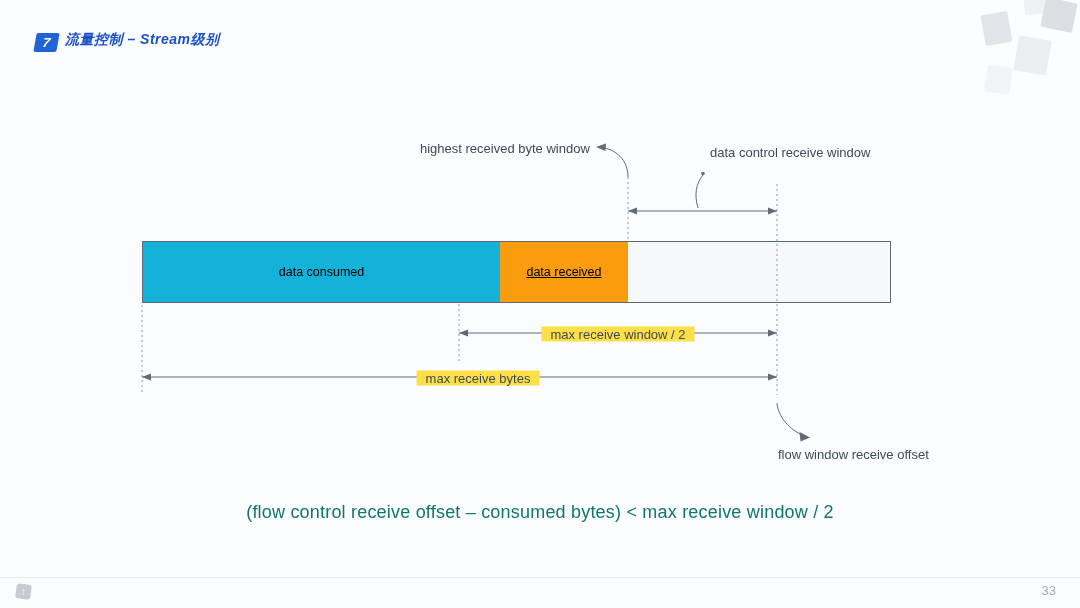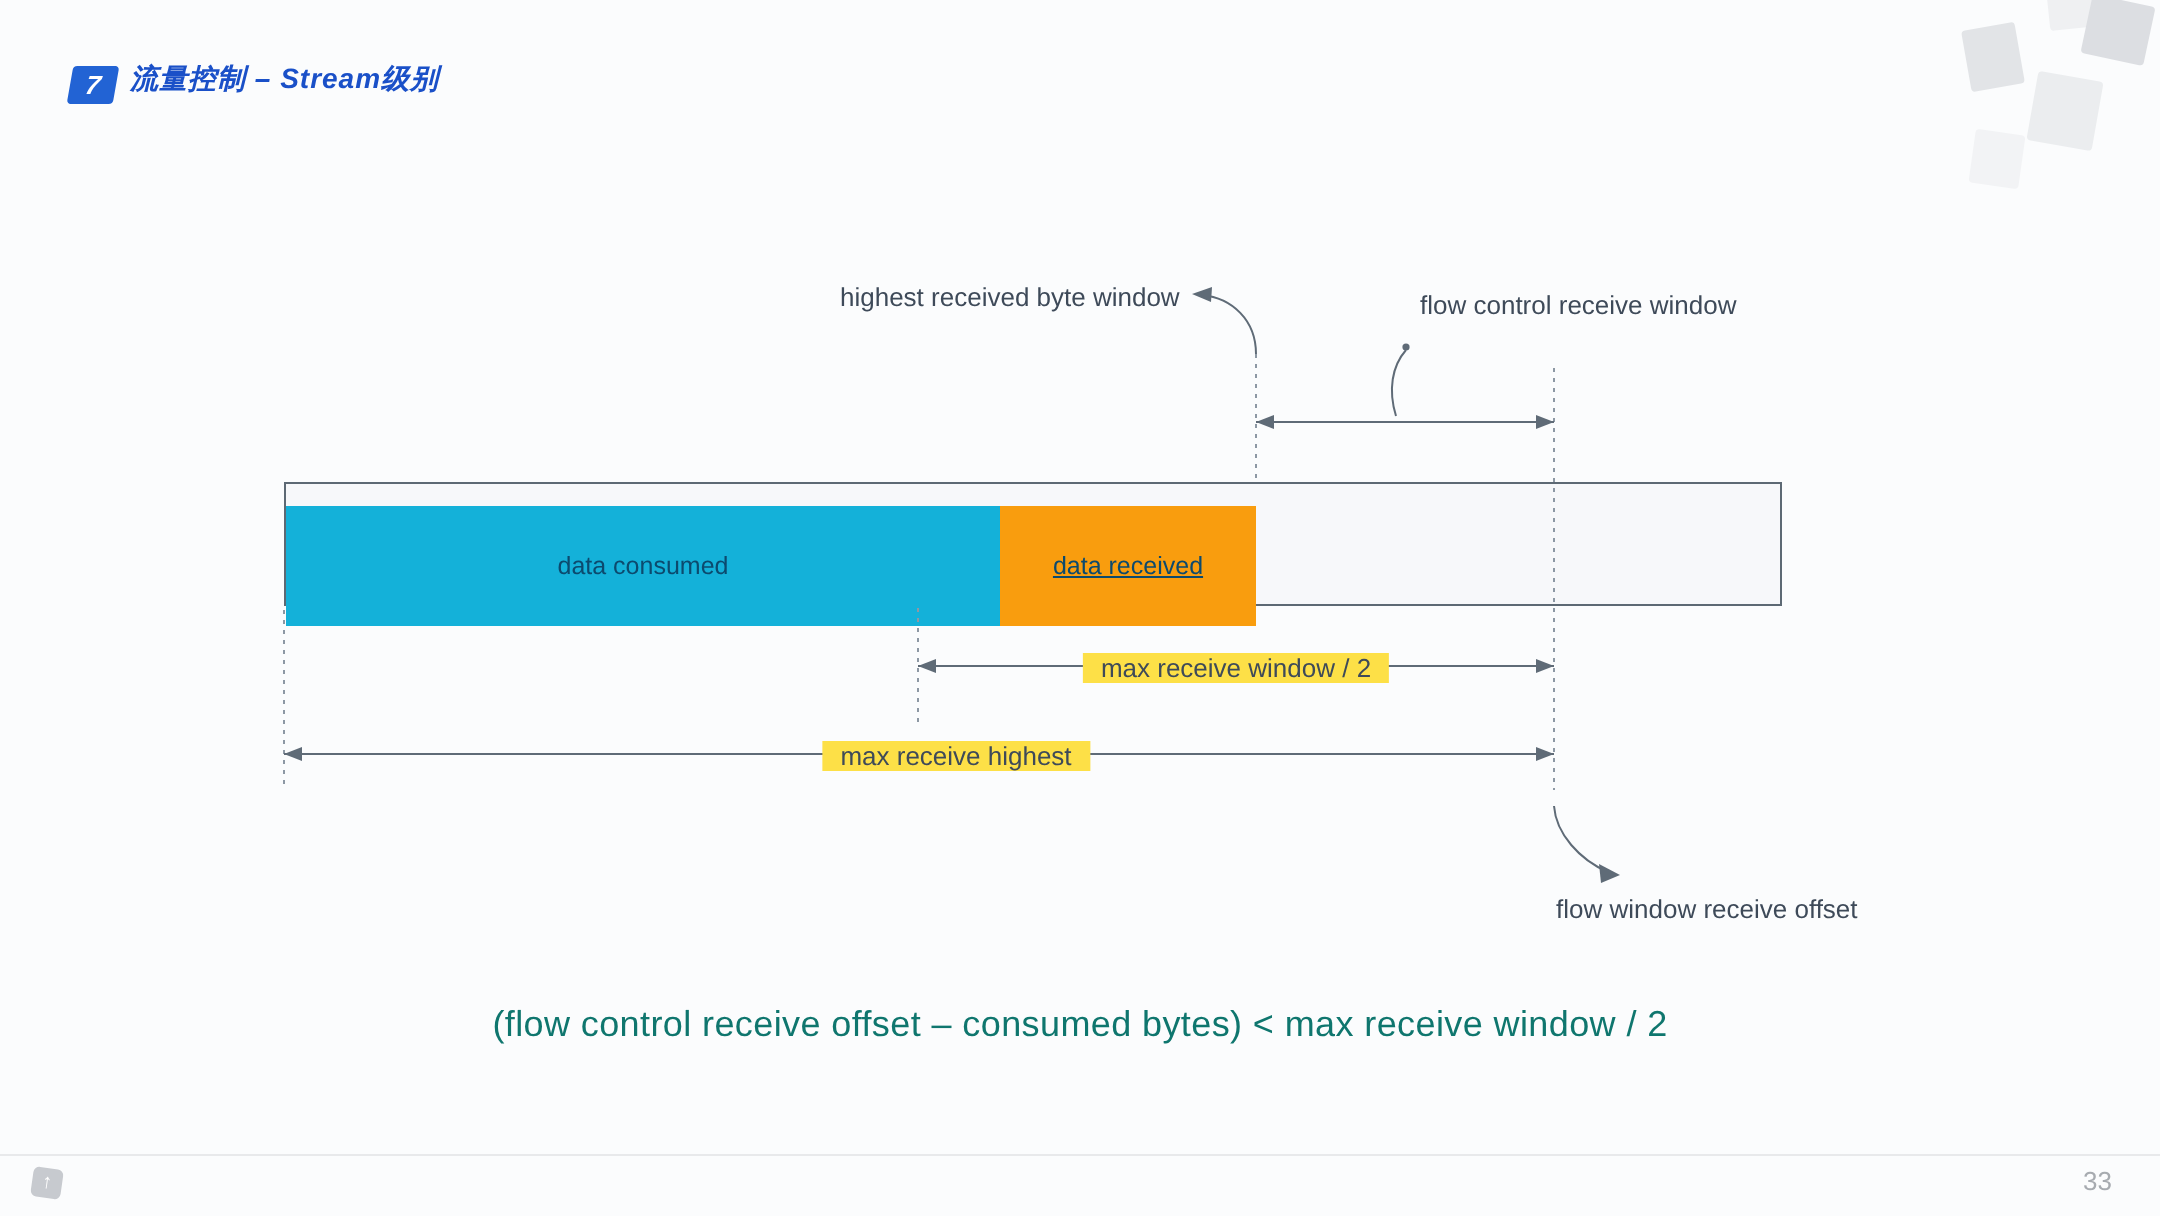--- a/index.html
+++ b/index.html
@@ -23,21 +23,21 @@
   .title{
     position:absolute;left:65px;top:31px;font-size:14px;font-weight:bold;font-style:italic;
     color:#1a50c8;letter-spacing:0.5px;
   }
   
   .bar{
     position:absolute;left:142px;top:241px;width:749px;height:62px;box-sizing:border-box;
     border:1.5px solid #5d6974;background:#f7f8fa;display:flex;z-index:1;
   }
   .seg{height:100%;display:flex;align-items:center;justify-content:center;
-    color:#0c4a6e;font-size:12.5px;margin-top:11px;}
+    color:#000000;font-size:12.5px;}
   .seg.consumed{width:357px;background:#14b1d9;}
   .seg.received{width:128px;background:#f99d0e;text-decoration:underline;}
   
   .overlay{position:absolute;left:0;top:0;z-index:2;pointer-events:none;}
   
   .dlabel{position:absolute;z-index:3;font-size:13px;color:#3e4a59;white-space:nowrap;}
   .measure-label{
     position:absolute;z-index:3;font-size:13px;color:#3e4a59;white-space:nowrap;
     transform:translate(-50%,-50%);background:#fde047;padding:0 9px;
   }
@@ -104,23 +104,23 @@
       <polygon points="777,333 768,329.5 768,336.5"></polygon>
       <polygon points="142,377 151,373.5 151,380.5"></polygon>
       <polygon points="777,377 768,373.5 768,380.5"></polygon>
       <polygon points="596,147 606,143.5 605.5,151"></polygon>
       <polygon points="810,437.5 799.5,432 800.5,441.5"></polygon>
       <circle cx="703" cy="173.5" r="1.8"></circle>
     </g>
   </svg>
 
   <div class="dlabel" style="left:420px;top:141px;">highest received byte window</div>
-  <div class="dlabel" style="left:710px;top:145px;">flow control receive window</div>
+  <div class="dlabel" style="left:710px;top:145px;">data control receive window</div>
   <div class="measure-label" style="left:618px;top:334px;">max receive window / 2</div>
-  <div class="measure-label" style="left:478px;top:378px;">max receive highest</div>
+  <div class="measure-label" style="left:478px;top:378px;">max receive bytes</div>
   <div class="dlabel" style="left:778px;top:447px;">flow window receive offset</div>
 
   <div class="formula">(flow control receive offset – consumed bytes) &lt; max receive window / 2</div>
 
   <div class="divider"></div>
   <div class="logo">↑</div>
   <div class="page-number">33</div>
 
 </div>
 

